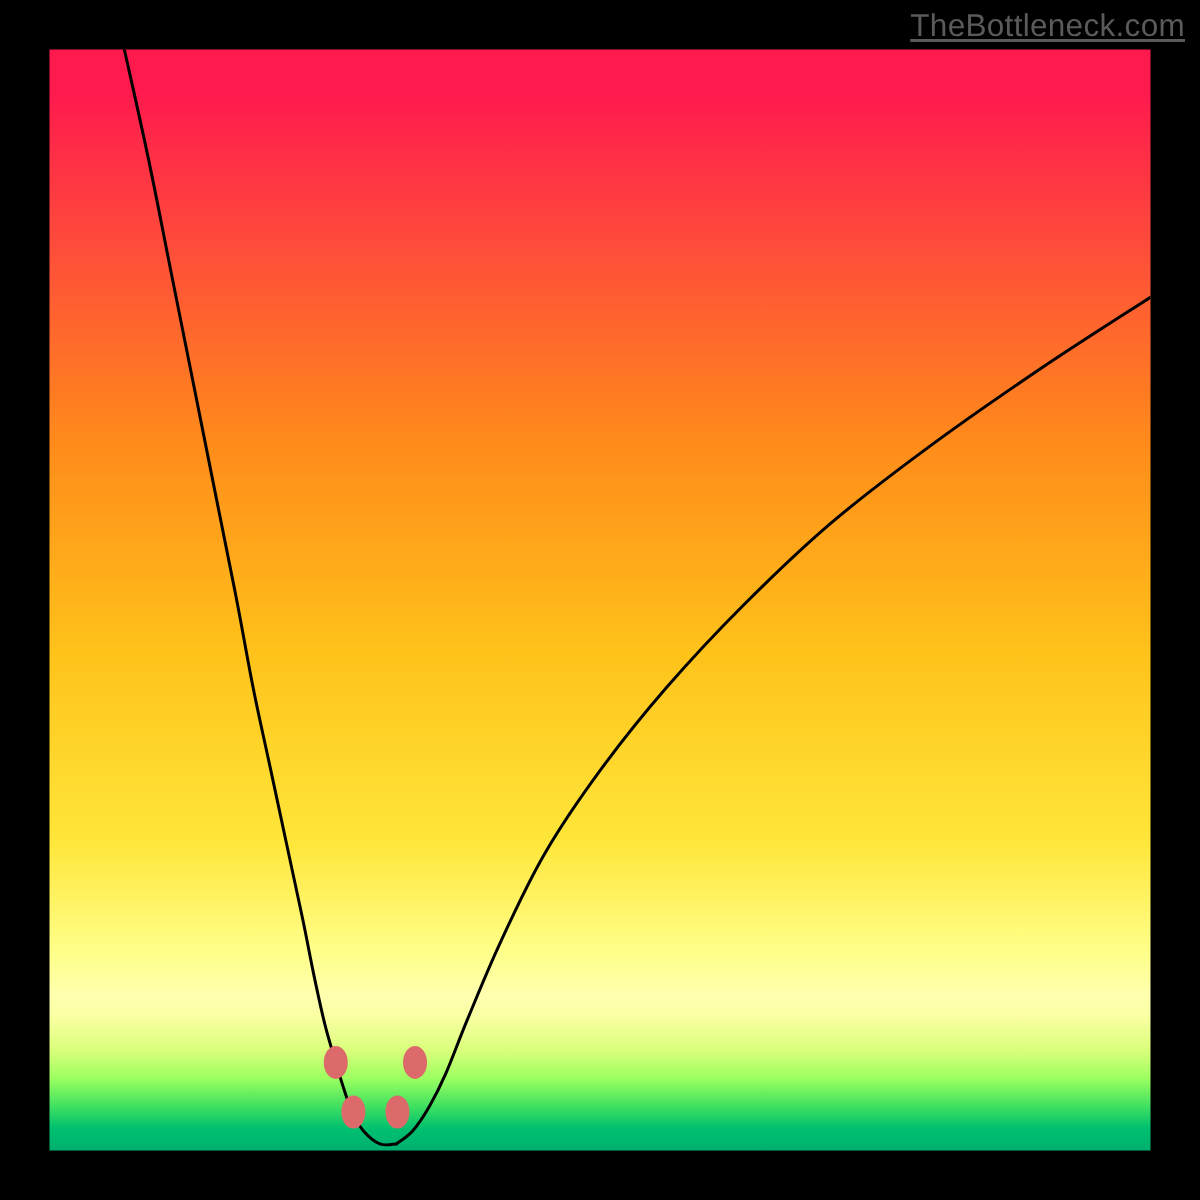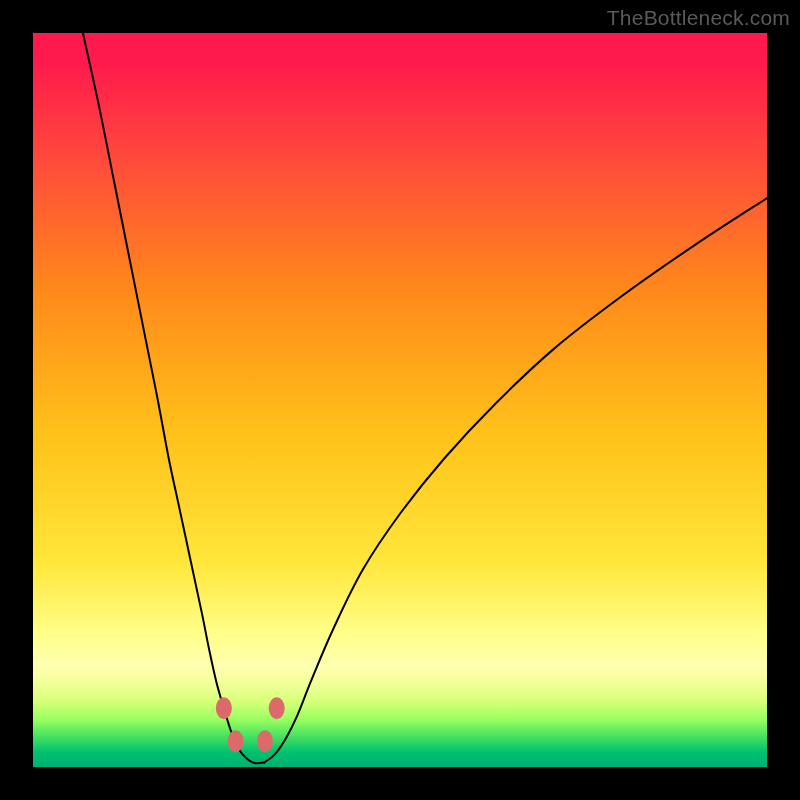--- a/index.html
+++ b/index.html
@@ -45,20 +45,21 @@
   }
   .watermark {
     position: absolute;
     top: 6px;
     right: 10px;
     font-size: 21px;
     font-weight: 400;
     color: #5a5a5a;
     letter-spacing: 0.2px;
     user-select: none;
+    text-decoration: underline;
   }
   svg.curve {
     position: absolute;
     top: 33px;
     left: 33px;
     width: 734px;
     height: 734px;
     pointer-events: none;
   }
   .marker {

